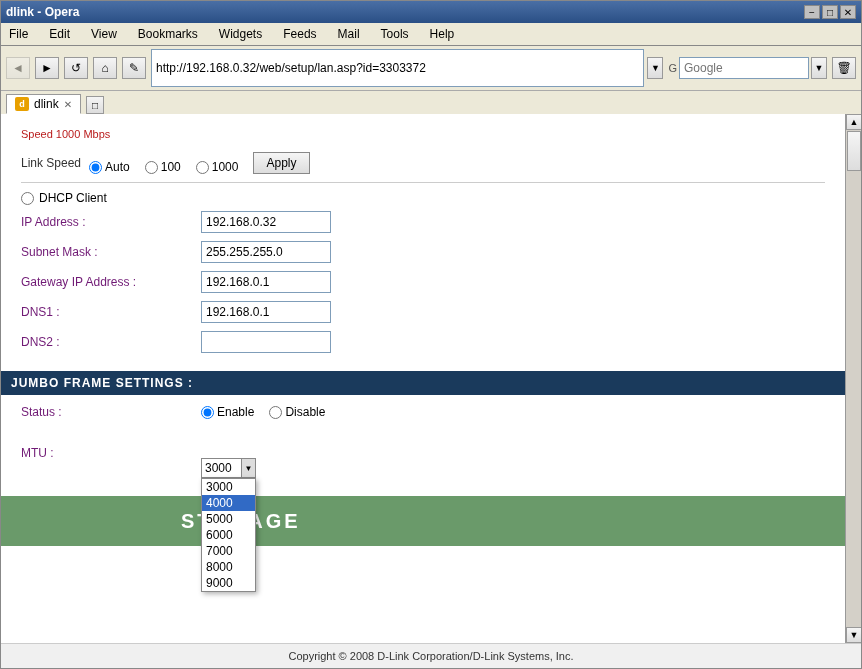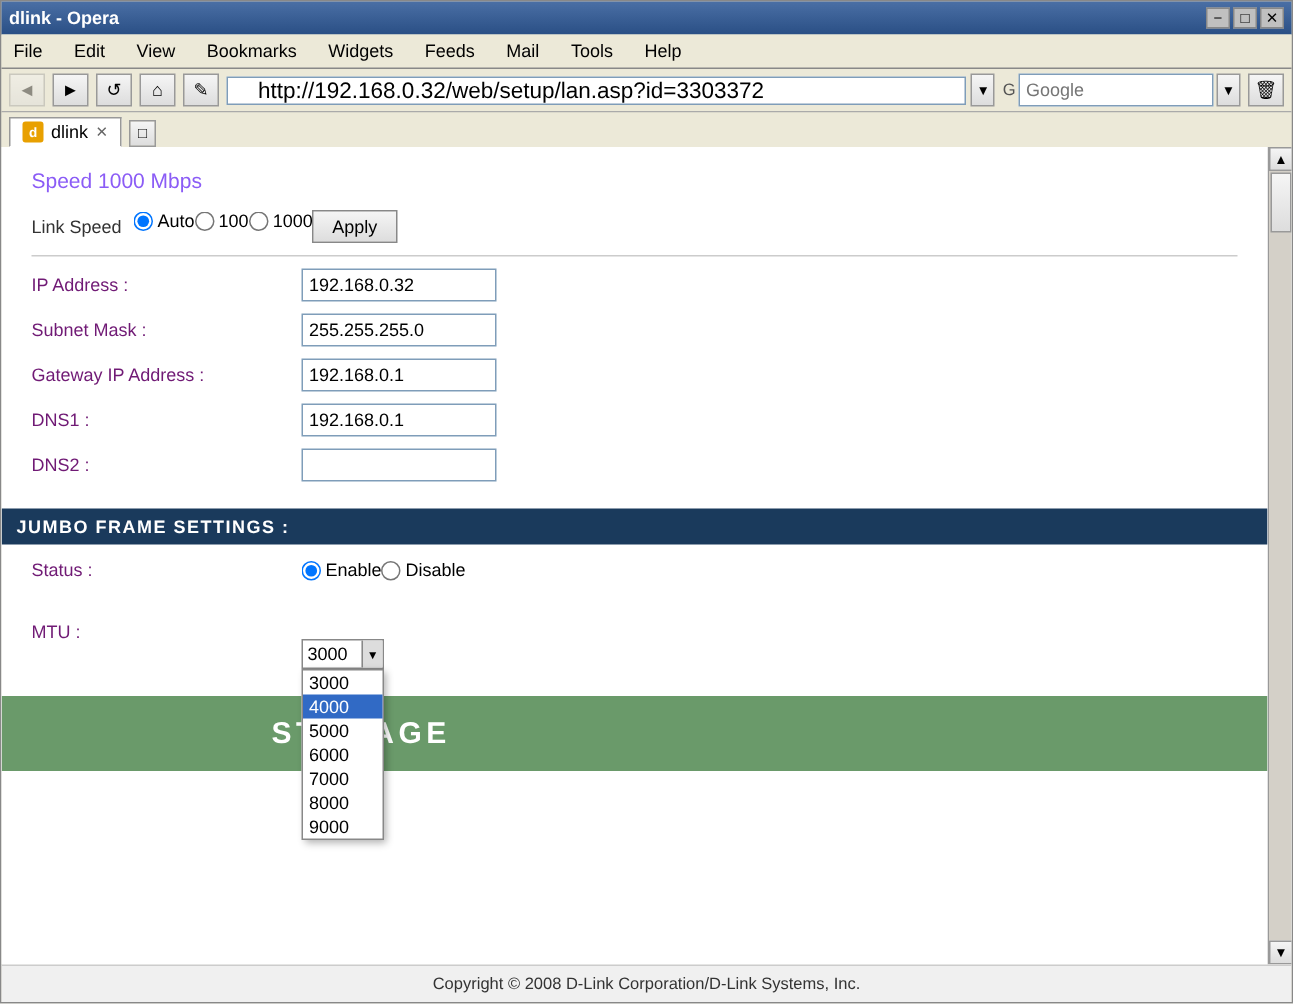--- a/index.html
+++ b/index.html
@@ -13,21 +13,21 @@
     .title-bar-buttons { display: flex; gap: 2px; }
     .title-bar-btn { width: 16px; height: 14px; background: #c0c0c0; border: 1px solid #888; font-size: 10px; display: flex; align-items: center; justify-content: center; cursor: pointer; color: #000; }
 
     .menu-bar { background: #ece9d8; padding: 2px 0; display: flex; gap: 5px; border-bottom: 1px solid #888; }
     .menu-item { padding: 2px 8px; font-size: 12px; cursor: pointer; }
 
     .toolbar { background: #ece9d8; padding: 3px 5px; display: flex; align-items: center; gap: 5px; border-bottom: 1px solid #aaa; }
     .toolbar-btn { width: 24px; height: 22px; background: linear-gradient(to bottom, #f5f5f5, #ddd); border: 1px solid #999; display: flex; align-items: center; justify-content: center; cursor: pointer; font-size: 12px; }
     .toolbar-btn:disabled, .toolbar-btn.disabled { opacity: 0.4; cursor: default; }
     .address-bar-wrapper { display: flex; flex: 1; align-items: center; gap: 3px; }
-    .address-bar { flex: 1; height: 19px; border: 1px solid #7f9db9; padding: 1px 20px; font-size: 15px; background: white; }
+    .address-bar { flex: 1; height: 38px; border: 1px solid #7f9db9; padding: 1px 4px; font-size: 12px; background: white; }
     .address-bar-arrow { width: 16px; height: 22px; background: linear-gradient(to bottom, #f5f5f5, #ddd); border: 1px solid #999; display: flex; align-items: center; justify-content: center; cursor: pointer; font-size: 9px; }
     .search-bar { width: 130px; height: 22px; border: 1px solid #7f9db9; padding: 1px 4px; font-size: 12px; }
     .search-bar-arrow { width: 16px; height: 22px; background: linear-gradient(to bottom, #f5f5f5, #ddd); border: 1px solid #999; display: flex; align-items: center; justify-content: center; cursor: pointer; font-size: 9px; }
 
     .tab-bar { background: #ece9d8; padding: 3px 5px 0; display: flex; align-items: flex-end; gap: 2px; }
     .tab { background: linear-gradient(to bottom, #f0f0f0, #ddd); border: 1px solid #999; border-bottom: none; padding: 2px 8px; font-size: 12px; display: flex; align-items: center; gap: 5px; height: 20px; cursor: pointer; }
     .tab.active { background: white; border-bottom: 1px solid white; }
     .tab-close { font-size: 10px; cursor: pointer; color: #666; }
     .tab-icon { width: 14px; height: 14px; background: #e8a000; border-radius: 2px; font-size: 9px; color: white; display: flex; align-items: center; justify-content: center; font-weight: bold; }
 
@@ -45,40 +45,40 @@
 
     .section-header { background: #1a3a5c; color: white; padding: 5px 10px; font-size: 12px; font-weight: bold; letter-spacing: 1px; }
 
     .section-body { padding: 10px 20px; }
 
     .field-row { display: flex; align-items: center; margin-bottom: 8px; }
     .field-label { width: 180px; font-size: 12px; color: #701a75; }
 
     .text-input { width: 130px; height: 22px; border: 1px solid #7f9db9; padding: 1px 4px; font-size: 12px; }
 
-    .radio-group { display: flex; align-items: flex-start; }
+    .radio-group { display: flex; align-items: flex-end; gap: 15px; }
     .radio-item { display: flex; align-items: center; gap: 3px; font-size: 12px; cursor: pointer; }
 
     .apply-btn { background: linear-gradient(to bottom, #f5f5f5, #ddd); border: 1px solid #888; padding: 2px 12px; font-size: 12px; cursor: pointer; height: 22px; }
 
     .divider { border: none; border-top: 1px solid #ccc; margin: 8px 0; }
 
     .radio-option { display: flex; align-items: center; gap: 5px; margin-bottom: 6px; font-size: 12px; cursor: pointer; }
 
     
     .dropdown-wrapper { position: relative; display: inline-block; margin-top: 31px; }
     .dropdown-list { position: absolute; top: 20px; left: 0; width: 55px; background: white; border: 1px solid #888; z-index: 100; box-shadow: 2px 2px 5px rgba(0,0,0,0.3); }
     .dropdown-item { padding: 1px 4px; font-size: 12px; cursor: pointer; }
     .dropdown-item.selected { background: #316ac5; color: #ffffff; }
 
     
     .footer { background: #f0f0f0; border-top: 1px solid #ccc; padding: 6px; text-align: center; font-size: 11px; color: #333; }
 
     
-    .speed-text { font-size: 14px; color: #8b5cf6; padding: 4px 0; }
+    .speed-text { font-size: 11px; color: #b91c1c; padding: 4px 0; }
 
     .link-speed-row { display: flex; align-items: center; margin-bottom: 6px; }
     .link-speed-label { font-size: 12px; color: #333; margin-right: 8px; }
   </style>
 </head>
 <body>
 
 <div class="browser-chrome">
 
   <div class="title-bar">
@@ -173,20 +173,24 @@
               <label class="radio-item">
                 <input type="radio" name="linkspeed" style="">
                 <span>1000</span>
               </label>
               <button class="apply-btn">Apply</button>
             </div>
           </div>
 
           <hr class="divider">
 
+          <label class="radio-option">
+            <input type="radio" name="ipmode" style="">
+            <span>DHCP Client</span>
+          </label>
 
 
           <div class="field-row">
             <span class="field-label">IP Address :</span>
             <input class="text-input" type="text" value="192.168.0.32" style="">
           </div>
 
           <div class="field-row">
             <span class="field-label">Subnet Mask :</span>
             <input class="text-input" type="text" value="255.255.255.0" style="">

